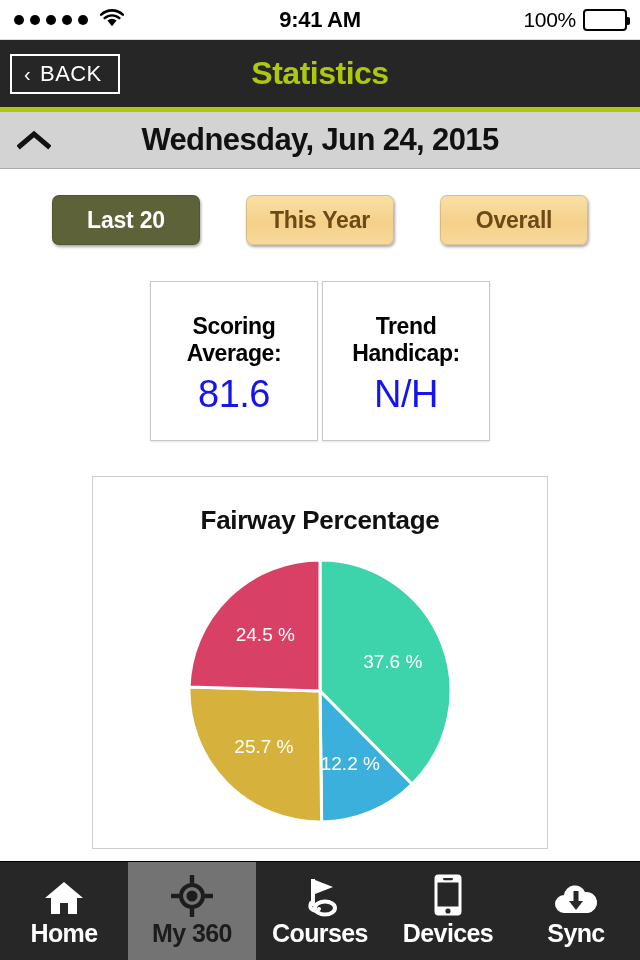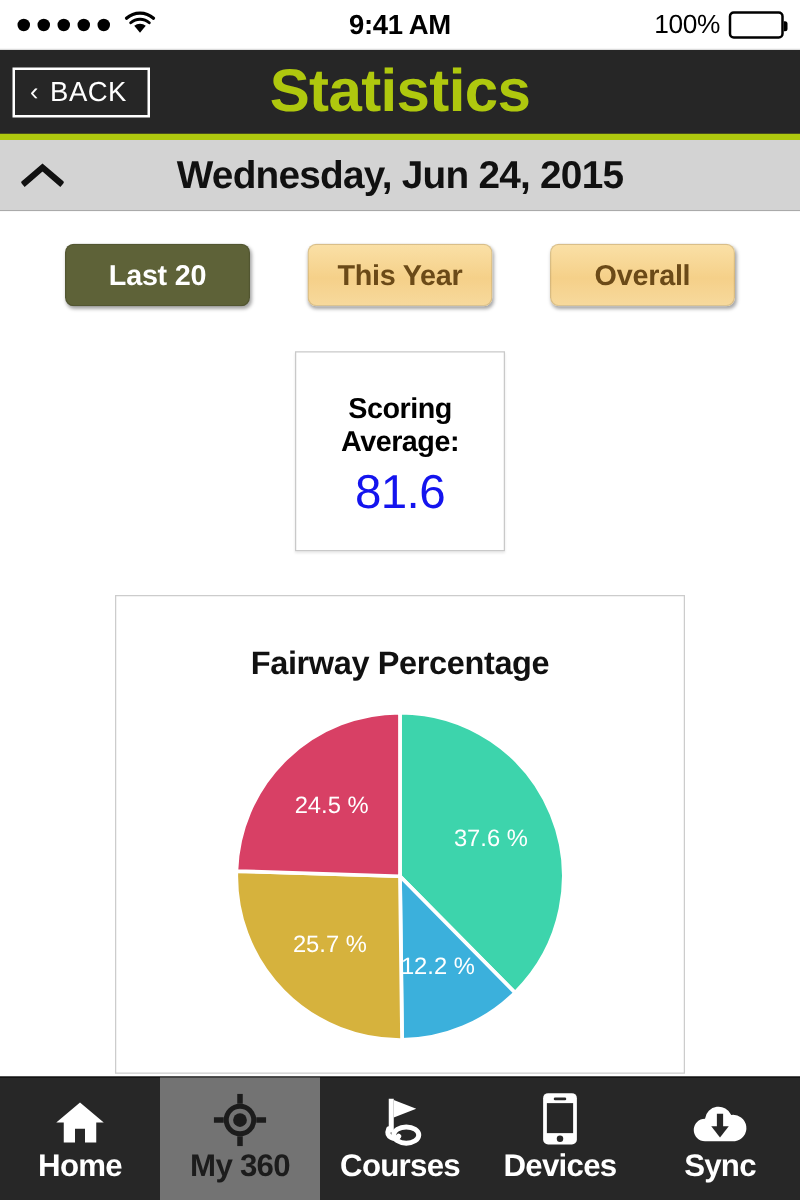--- a/index.html
+++ b/index.html
@@ -118,21 +118,21 @@
     cursor: pointer;
     font-family: "Liberation Sans", sans-serif;
     line-height: 1;
   }
   .back-chev { font-size: 20px; line-height: 1; }
   .nav-title {
     position: absolute;
     left: 0; right: 0;
     text-align: center;
     color: #AFC80E;
-    font-size: 48px;
+    font-size: 32px;
     font-weight: 700;
     letter-spacing: -0.5px;
     pointer-events: none;
   }
 
   
   .datebar {
     height: 56px;
     background: #d3d3d3;
     border-bottom: 1px solid #aaaaaa;
@@ -232,21 +232,21 @@
     letter-spacing: -0.5px;
   }
 
   
   .chart-card {
     margin: 35px auto 0 auto;
     width: 456px;
     border: 1px solid #cccccc;
     background: #ffffff;
     box-sizing: border-box;
-    padding: 38px 0 24px 0;
+    padding: 28px 0 24px 0;
     min-height: 330px;
   }
   .chart-title {
     text-align: center;
     font-size: 26px;
     font-weight: 700;
     color: #111;
     letter-spacing: -0.3px;
   }
   .pie-wrap {
@@ -353,20 +353,27 @@
       </div>
     </div>
 
     <div class="stat-row">
       <div class="stat-card">
         <div class="stat-label">
           <span>Scoring</span><br>
           <span>Average:</span>
         </div>
         <div class="stat-value">81.6</div>
+      </div>
+      <div class="stat-card">
+        <div class="stat-label">
+          <span>Trend</span><br>
+          <span>Handicap:</span>
+        </div>
+        <div class="stat-value">N/H</div>
       </div>
     </div>
 
     <div class="chart-card">
       <div class="chart-title">Fairway Percentage</div>
       <div class="pie-wrap">
         <svg id="pie-svg" width="266" height="266" viewBox="0 0 266 266">
             <path d="M 133 133 L 133 2 A 131 131 0 0 1 225.04714604364924 226.2111737144164 Z" fill="#3DD4AC" stroke="#ffffff" stroke-width="3"></path>
             <text x="205.7110684571884" y="103.14936309198644" text-anchor="middle" dominant-baseline="central" fill="#ffffff" font-size="19" font-family="&quot;Liberation Sans&quot;, sans-serif">37.6 %</text>
             <path d="M 133 133 L 225.04714604364924 226.2111737144164 A 131 131 0 0 1 134.64615122471915 263.9896567906999 Z" fill="#3BB0DC" stroke="#ffffff" stroke-width="3"></path>

